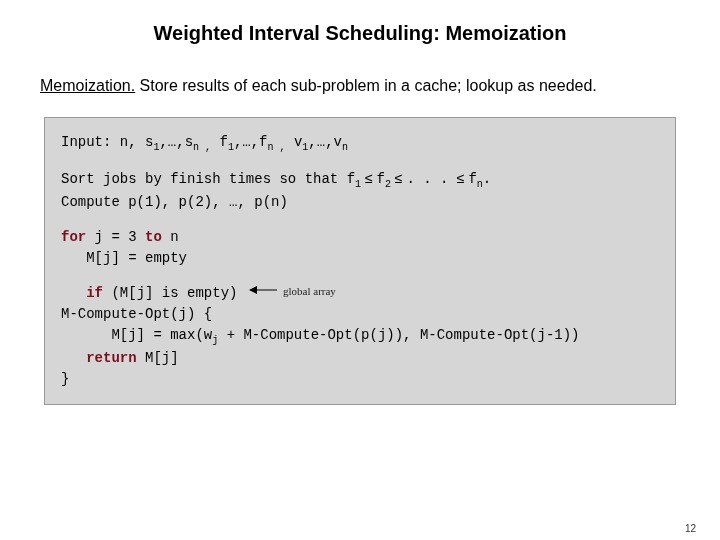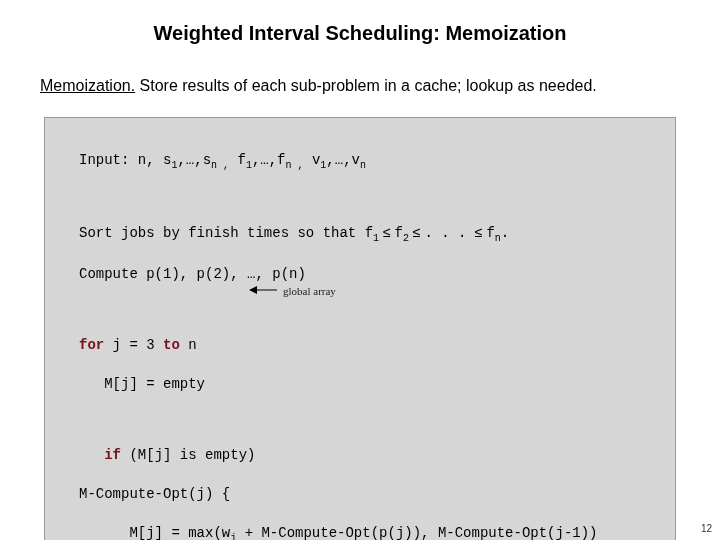--- a/index.html
+++ b/index.html
@@ -35,21 +35,21 @@
     background: #d6d6d6;
     border: 1px solid #999;
     margin: 0 4px;
     padding: 14px 16px 14px 16px;
     font-family: "Courier New", Courier, monospace;
     font-size: 14px;
     line-height: 1.5;
     position: relative;
   }
   .codebox p {
-    margin: 18px;
+    margin: 0;
     white-space: pre;
   }
   .spacer { height: 14px; }
   .sub { font-size: 10px; vertical-align: sub; }
   .kw { color: #7a0f1d; font-weight: bold; }
   .annotation {
     position: absolute;
     left: 204px;
     top: 165px;
     font-family: "Comic Sans MS", cursive;
@@ -58,21 +58,21 @@
     display: flex;
     align-items: center;
     gap: 6px;
   }
   .arrow {
     display: inline-block;
   }
   .pagenum {
     position: absolute;
     bottom: 6px;
-    right: 8px;
+    right: 24px;
     font-size: 10px;
     font-family: Arial, sans-serif;
     color: #333;
   }
   .le { font-family: Arial, sans-serif; }
 </style>
 </head>
 <body>
 
 <div class="slide">

